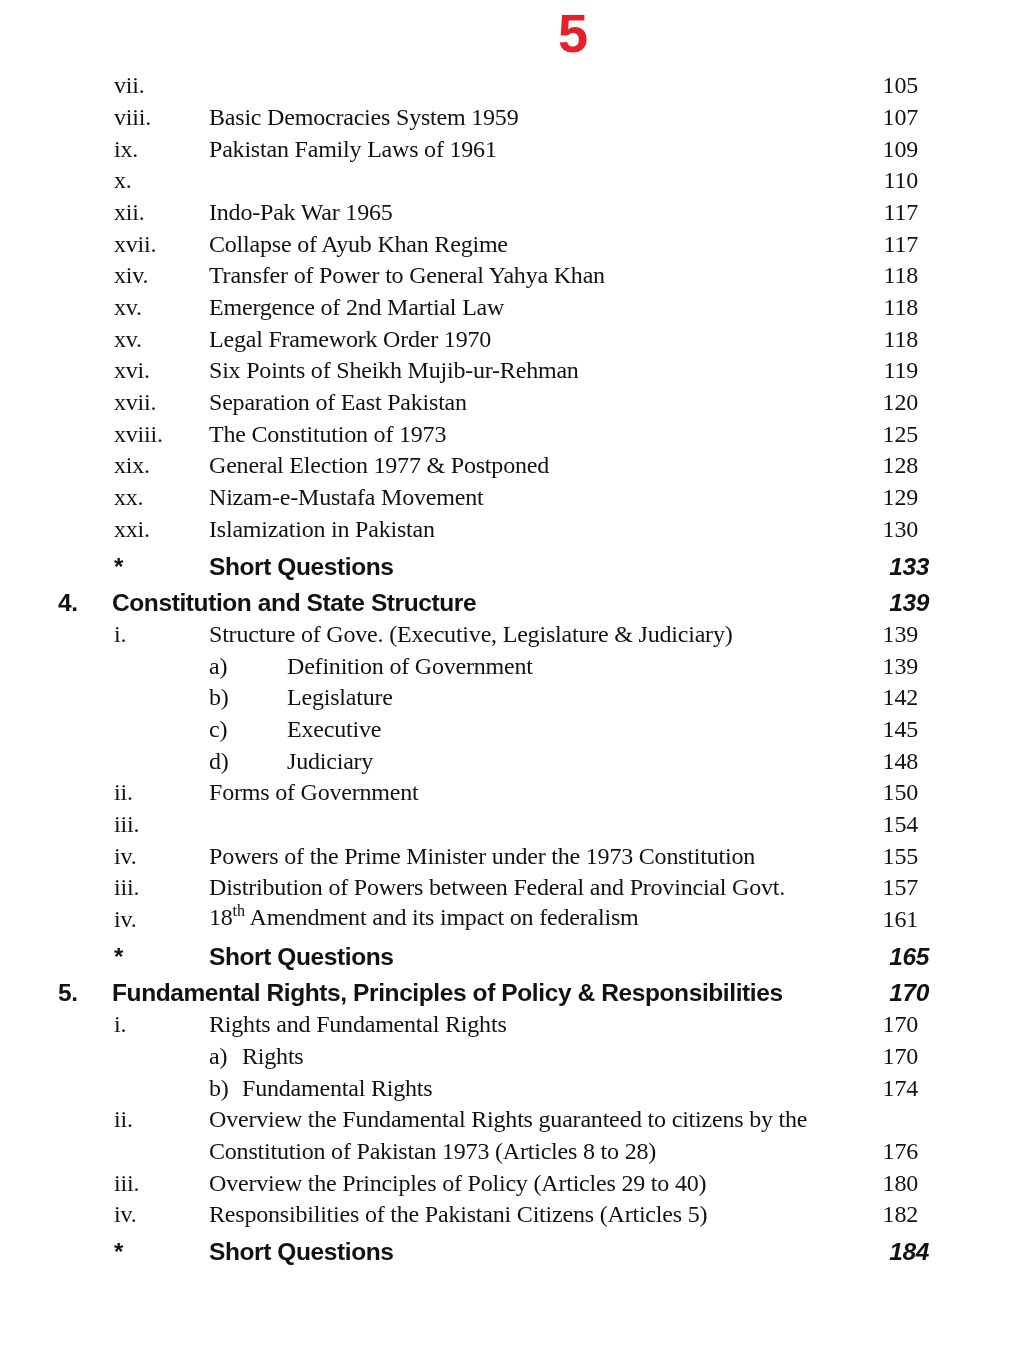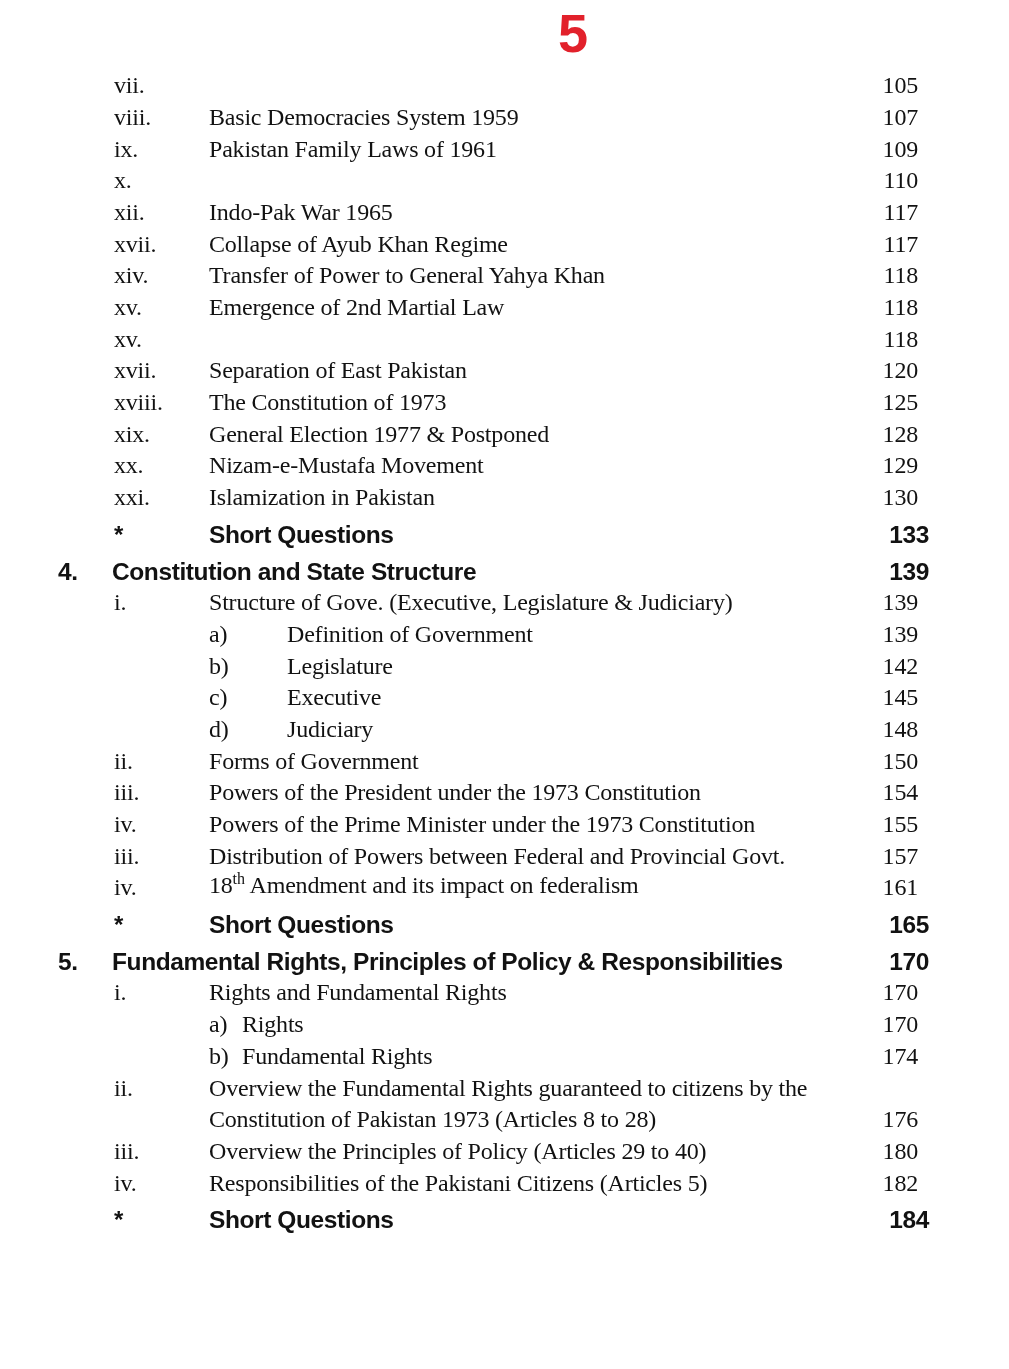--- a/index.html
+++ b/index.html
@@ -40,21 +40,21 @@
 
   
   .row.item .num, .row.short .num { left: 114px; }
   .row.item .title, .row.short .title, .row.cont .title { left: 209px; }
   .row.sub .num, .row.sub2 .num { left: 209px; }
   .row.sub .title { left: 287px; }
   .row.sub2 .title { left: 242px; }
   .row.section .num { left: 58px; }
   .row.section .title { left: 112px; }
   .row .page-col { right: 91px; margin-top: 36px; }
-  .row.section .page-col, .row.short .page-col { right: 80px; }
+  .row.section .page-col, .row.short .page-col { right: 80px; font-style: italic; }
 
   .sup { font-size: 16px; position: relative; top: -9px; letter-spacing: 0; }
 </style>
 </head>
 <body>
 
 <div class="page" style="color: rgb(18, 18, 18); background: rgb(255, 255, 255);">
   <div class="page-number-top" style="color: rgb(226, 33, 43);">5</div>
   <div class="toc" id="toc">
       <div class="row item">
@@ -90,21 +90,27 @@
         <span class="title">Transfer of Power to General Yahya Khan</span>
         <span class="page-col">118</span>
       </div>
       <div class="row item">
         <span class="num">xv.</span>
         <span class="title">Emergence of 2nd Martial Law</span>
         <span class="page-col">118</span>
       </div>
       <div class="row item">
         <span class="num">xv.</span>
+        <span class="title">Legal Framework Order 1970</span>
         <span class="page-col">118</span>
+      </div>
+      <div class="row item">
+        <span class="num">xvi.</span>
+        <span class="title">Six Points of Sheikh Mujib-ur-Rehman</span>
+        <span class="page-col">119</span>
       </div>
       <div class="row item">
         <span class="num">xvii.</span>
         <span class="title">Separation of East Pakistan</span>
         <span class="page-col">120</span>
       </div>
       <div class="row item">
         <span class="num">xviii.</span>
         <span class="title">The Constitution of 1973</span>
         <span class="page-col">125</span>
@@ -159,21 +165,20 @@
         <span class="title">Judiciary</span>
         <span class="page-col">148</span>
       </div>
       <div class="row item">
         <span class="num">ii.</span>
         <span class="title">Forms of Government</span>
         <span class="page-col">150</span>
       </div>
       <div class="row item">
         <span class="num">iii.</span>
-        <span class="title">Powers of the President under the 1973 Constitution</span>
         <span class="page-col">154</span>
       </div>
       <div class="row item">
         <span class="num">iv.</span>
         <span class="title">Powers of the Prime Minister under the 1973 Constitution</span>
         <span class="page-col">155</span>
       </div>
       <div class="row item">
         <span class="num">iii.</span>
         <span class="title">Distribution of Powers between Federal and Provincial Govt.</span>

